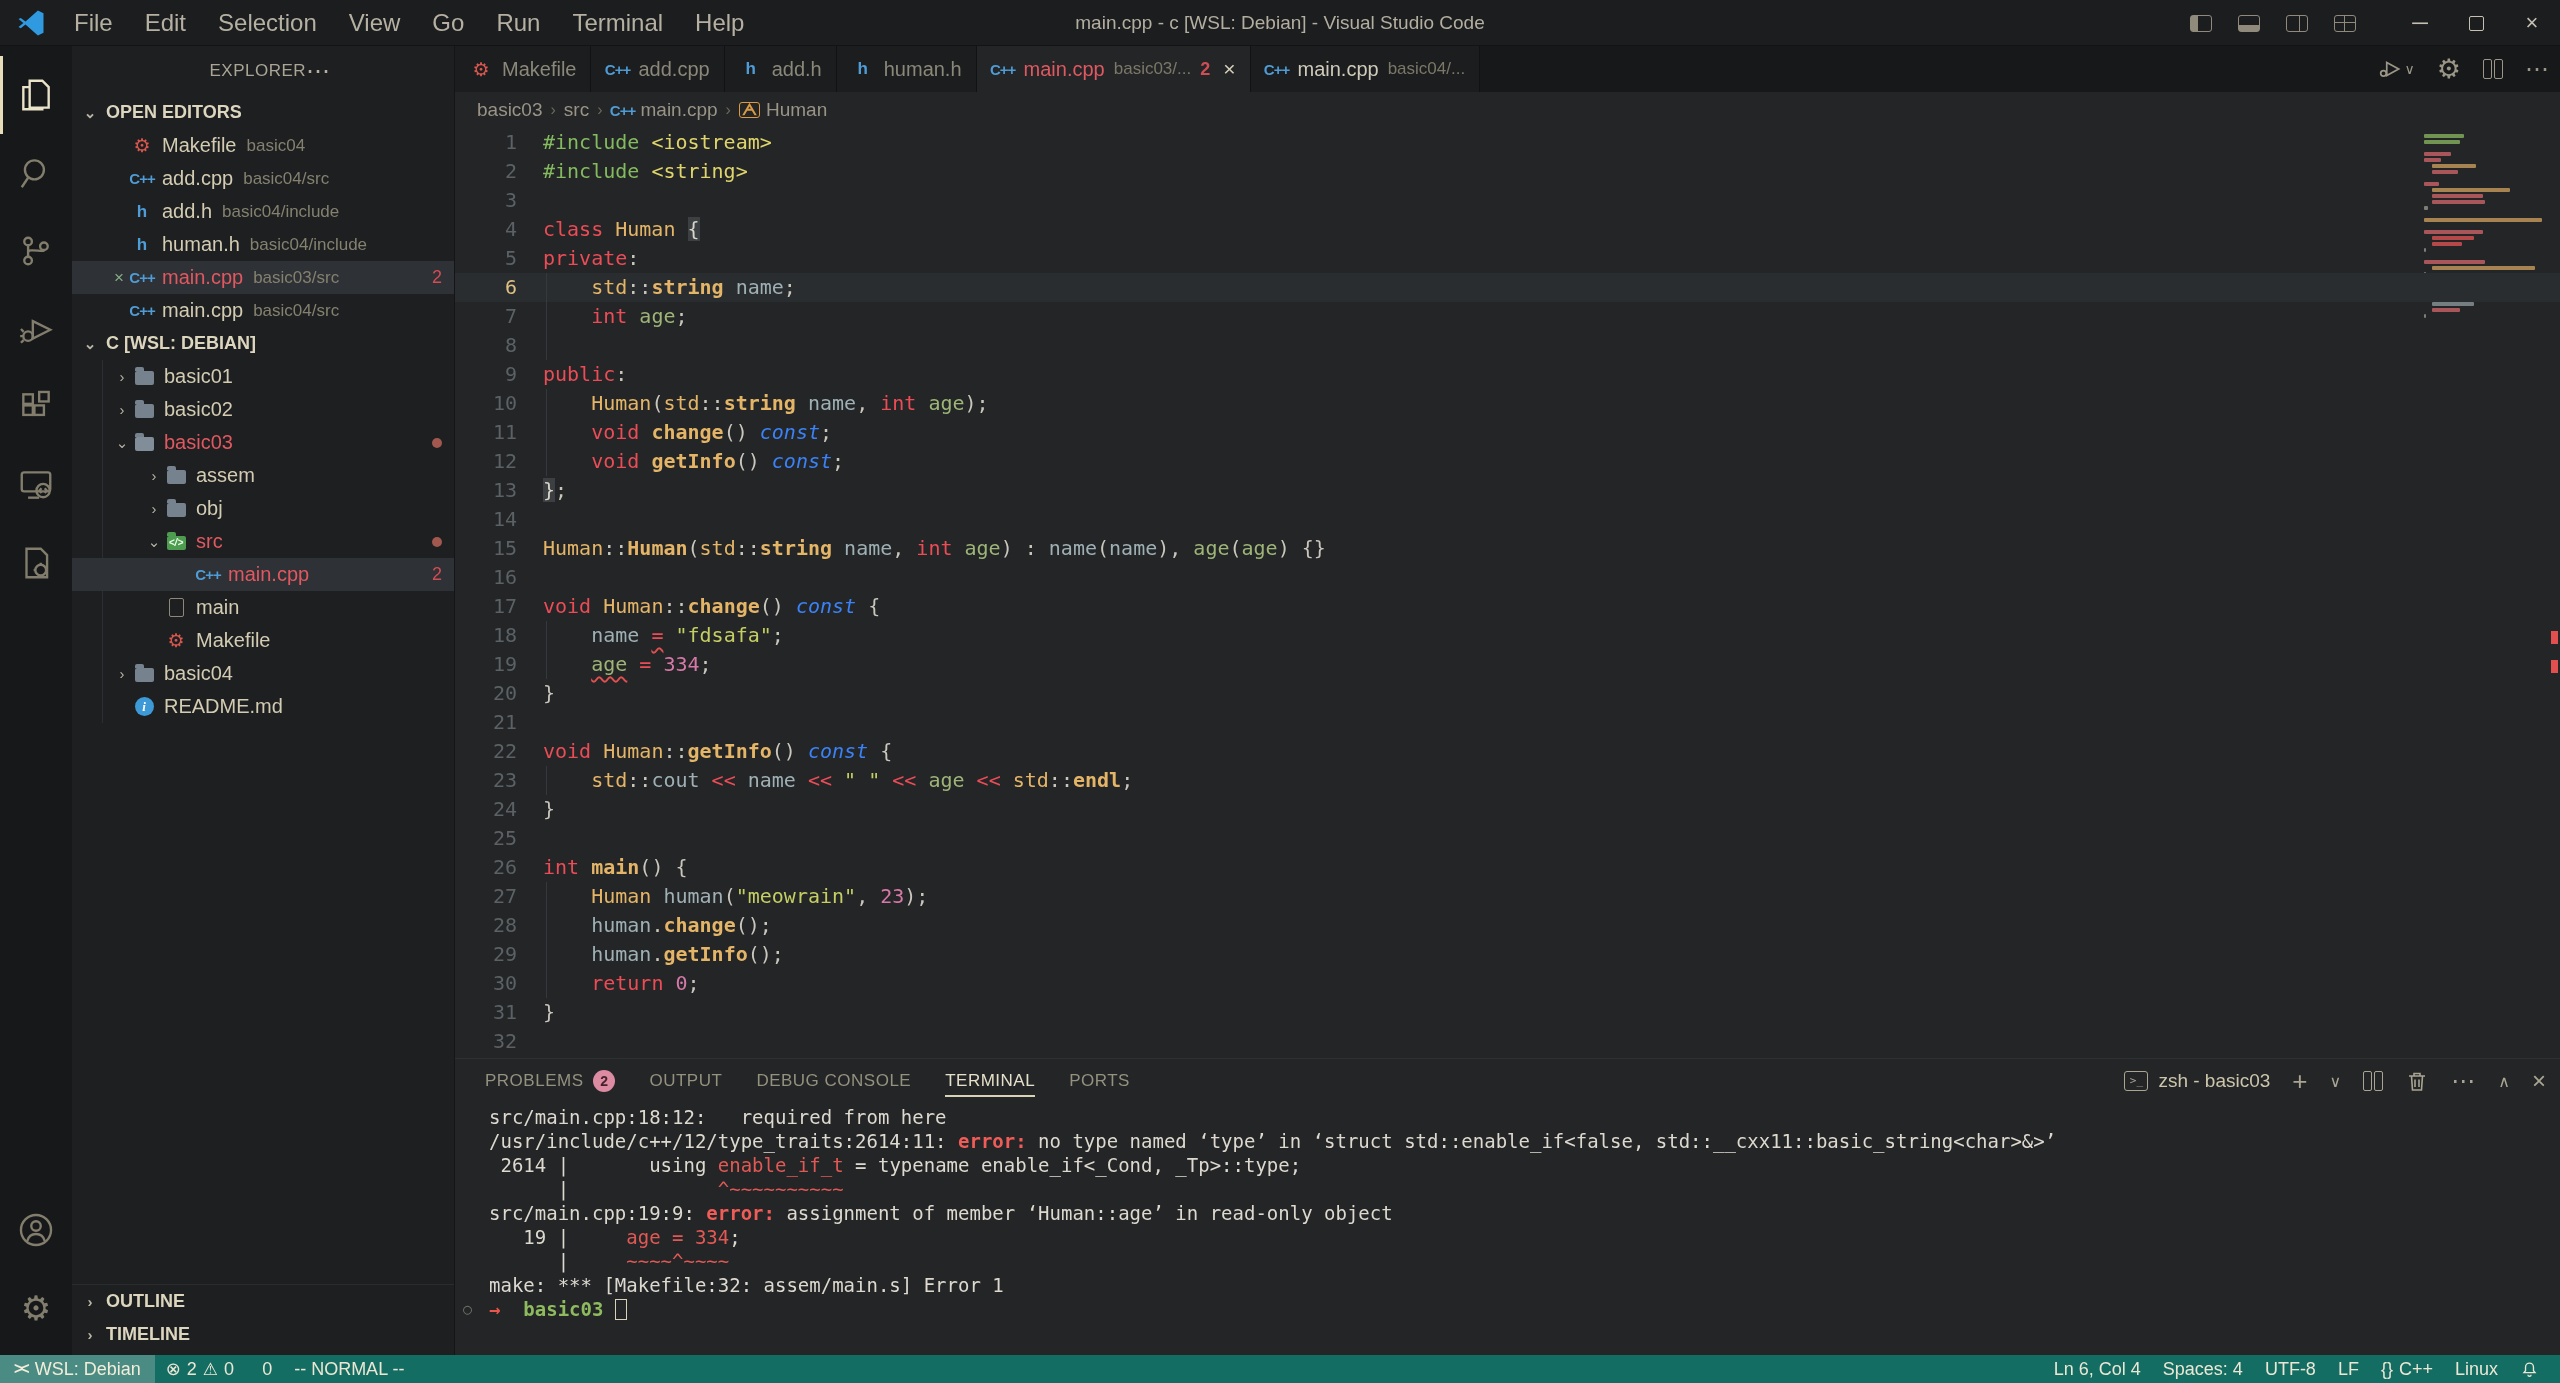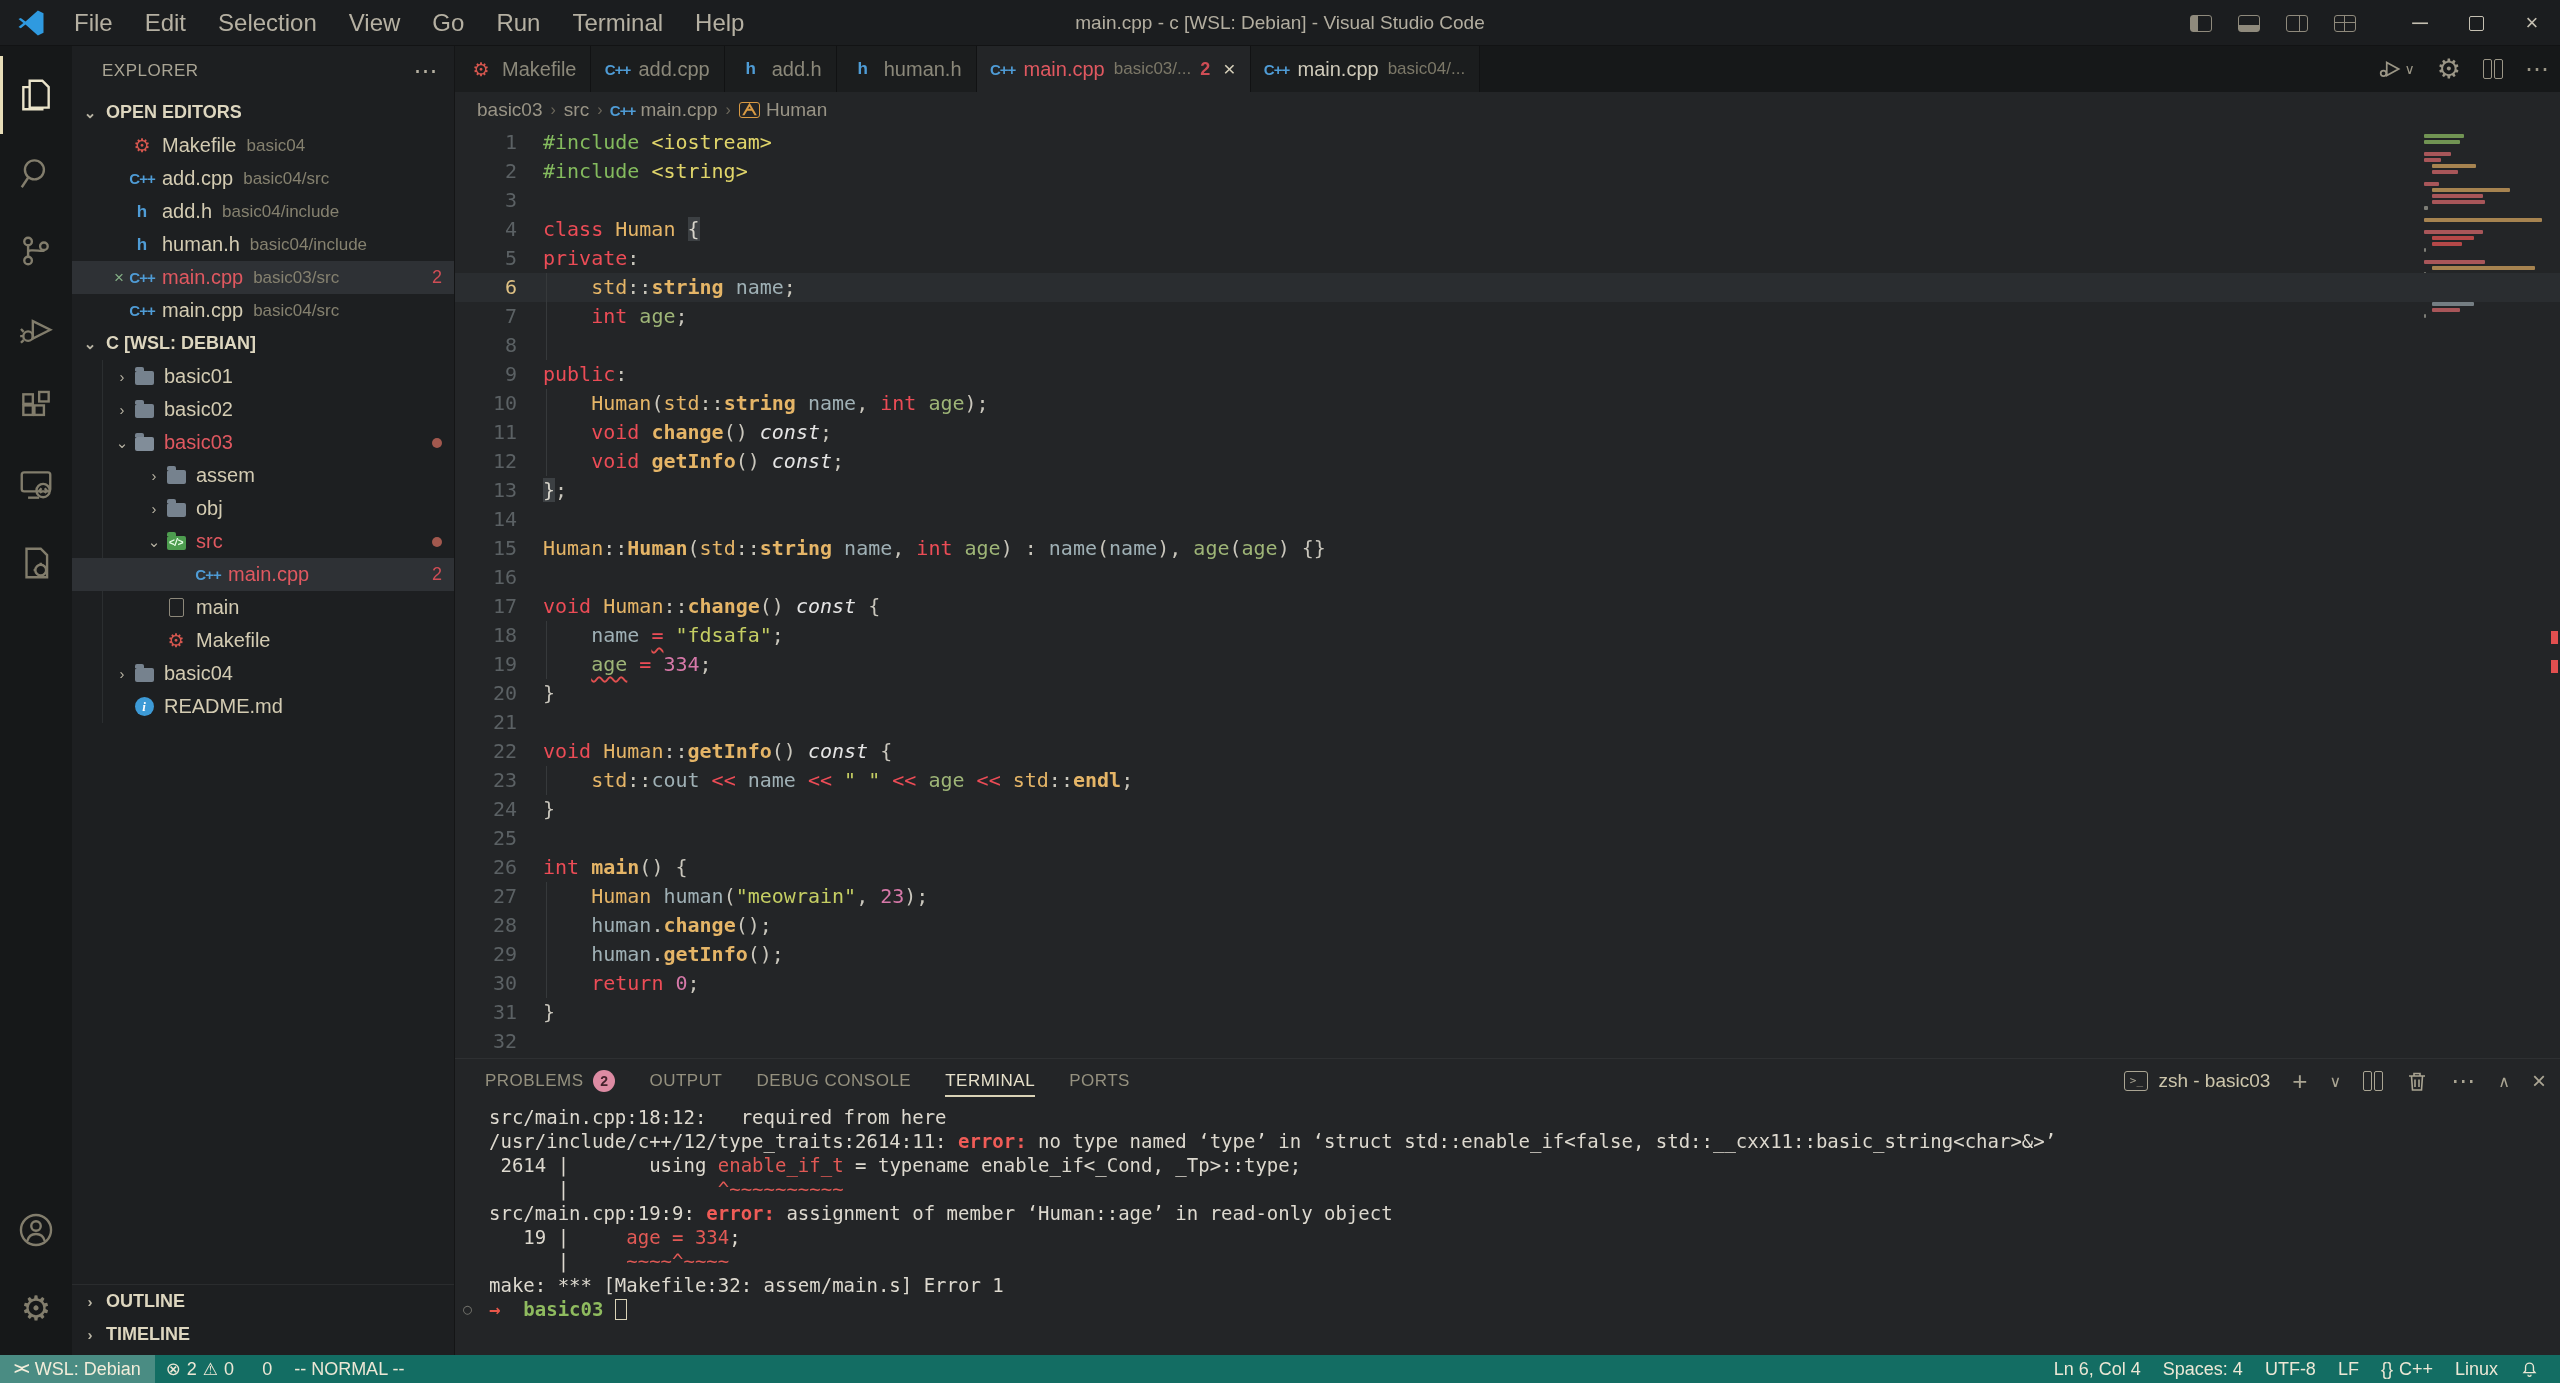--- a/index.html
+++ b/index.html
@@ -30,21 +30,21 @@
   
   .activitybar { width:72px; background:#161819; display:flex; flex-direction:column; align-items:center; padding-top:10px; position:relative;}
   .act-icon { width:72px; height:78px; display:flex; align-items:center; justify-content:center; color:#827d6c; }
   .act-icon.active { color:#eae3ca; box-shadow:inset 3px 0 0 #e7ddb8; }
   .act-bottom { position:absolute; bottom:8px; display:flex; flex-direction:column; align-items:center; }
   .act-icon svg { width:38px; height:38px; stroke:currentColor; fill:none; stroke-width:1.5; }
   .gear-glyph { font-size:34px; line-height:1; }
 
   
   .sidebar { width:383px; background:#1d1f21; display:flex; flex-direction:column; font-size:20px; border-right:1px solid #141516;}
-  .sb-title { height:50px; display:flex; align-items:center; justify-content:space-between; padding:0 16px 0 30px; font-size:17px; letter-spacing:.5px; color:#aaa595;}
+  .sb-title { height:50px; display:flex; align-items:center; justify-content:center; padding:0 16px 0 30px; font-size:17px; letter-spacing:.5px; color:#aaa595;}
   .sb-more { font-size:24px; color:#b5b0a2; }
   .sb-sec { display:flex; align-items:center; height:33px; font-weight:bold; font-size:18px; color:#ddd6bf; padding-left:8px; gap:6px; }
   .chev { width:20px; text-align:center; color:#b9b4a4; font-size:15px; display:inline-block; }
   .rows {}
   .row { height:33px; display:flex; align-items:center; padding-right:12px; position:relative; }
   .row.sel { background:#2e3135; }
   .row .close-x { width:22px; text-align:center; color:#83ae85; font-size:17px; }
   .row .gut { width:22px; }
   .fname { color:#d3cbb2; margin-left:8px; white-space:nowrap; }
   .fname.err { color:#e05860; }
@@ -101,21 +101,21 @@
   .cl { display:flex; height:29px; position:relative;}
   .cl .ln { width:62px; text-align:right; color:#5b6164; flex:none; user-select:none;}
   .cl.cur { background:#2a2d30; }
   .cl.cur .ln { color:#dfc184; }
   .cl .lc { margin-left:26px; white-space:pre; position:relative; }
   .cl.g1 .lc::before { content:""; position:absolute; left:3px; top:0; bottom:0; border-left:1px solid #36393b; }
   .tk-kw{color:#ec4c56} .tk-cls{color:#e5b567} .tk-fn{color:#e5b567;font-weight:bold}
   .tk-std{color:#e5b567} .tk-id{color:#9fb0b5} .tk-grn{color:#9eb577}
   .tk-str{color:#c5ce63} .tk-num{color:#d678a8} .tk-op{color:#ec4c56}
   .tk-pun{color:#c9c6bc} .tk-inc{color:#84bb5e} .tk-ang{color:#e0d56a}
-  .tk-const{color:#e5e5e5; font-style:italic}
+  .tk-const{color:#3b82f6; font-style:italic}
   .tk-brk{background:#3c4043; color:#d8d5cb}
   .tk-err{ text-decoration:underline; text-decoration-style:wavy; text-decoration-color:#e14f4f; text-decoration-thickness:1.5px; text-underline-offset:5px;}
   .minimap { position:absolute; top:6px; right:16px; width:120px; }
   .mm-bar { height:4px; margin-bottom:2px; border-radius:1px; opacity:.85;}
   .ruler-mark { position:absolute; right:2px; width:7px; height:13px; background:#e14f4f; }
 
   
   .panel { height:297px; border-top:1px solid #2e3032; display:flex; flex-direction:column; background:#232527;}
   .panel-head { height:44px; display:flex; align-items:center; padding:0 14px 0 30px; position:relative;}
   .ptab { font-size:17px; letter-spacing:.5px; color:#95917f; margin-right:34px; height:44px; display:flex; align-items:center; gap:10px; position:relative;}

